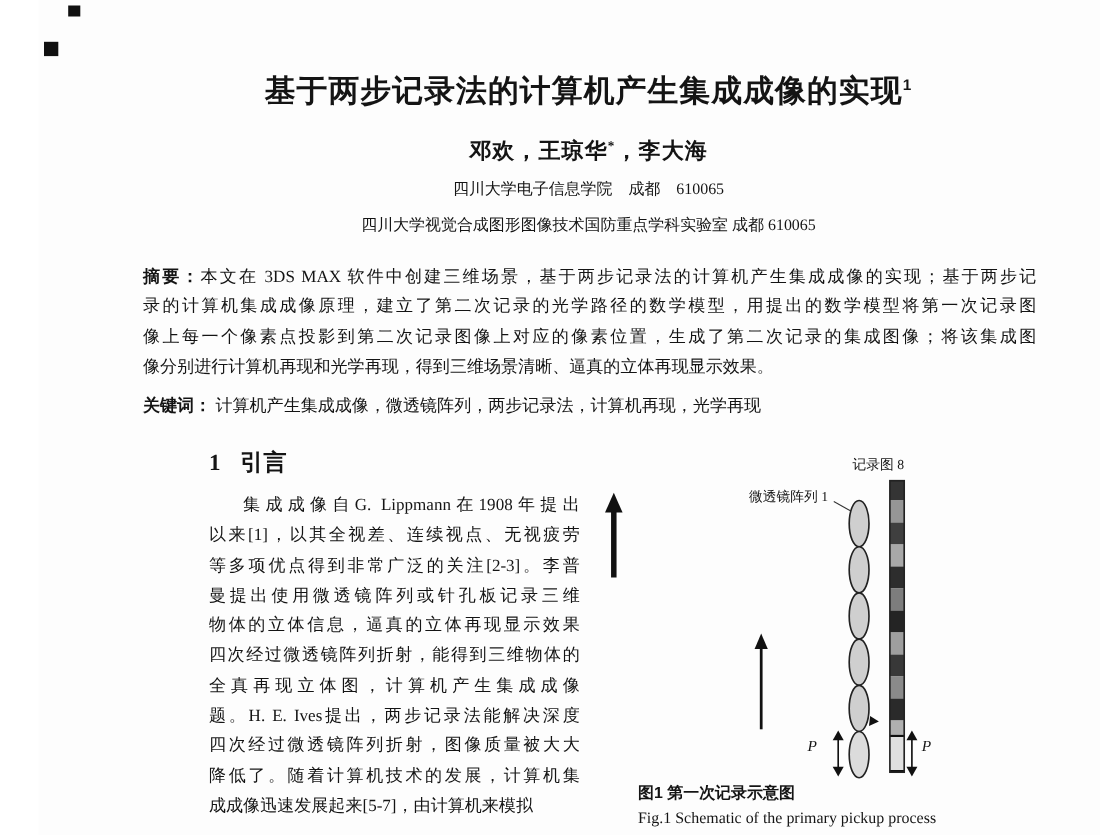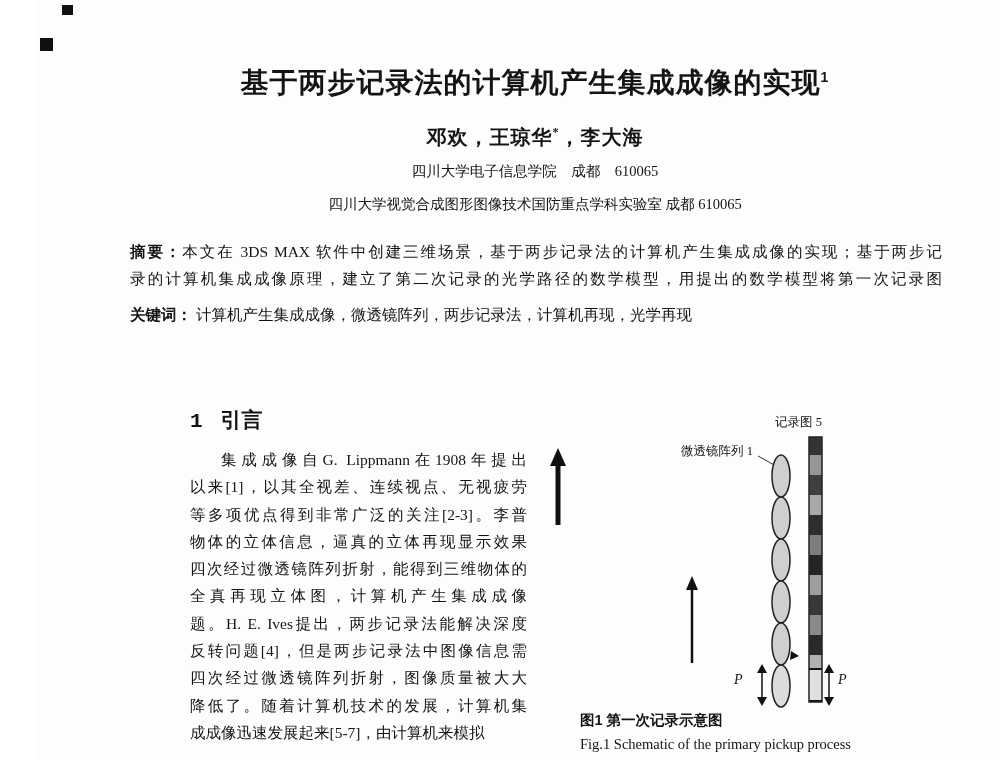--- a/index.html
+++ b/index.html
@@ -37,21 +37,21 @@
     position:absolute; left:95px; top:238px; width:812px;
     font-size:15.5px; line-height:27.4px;
   }
   .jline { text-align:justify; text-align-last:justify; }
   .lline { text-align:left; }
   .kw { margin-top:8px; }
   .blabel { font-weight:bold;text-align:right; }
 
   .sec {
     position:absolute; left:155px; top:406px;
-    font-family:Liberation Mono, monospace; font-weight:bold; font-size:21px;
+    font-family:Liberation Serif, serif; font-weight:bold; font-size:21px;
   }
   .sec .num { margin-right:18px; }
 
   .leftcol {
     position:absolute; left:155px; top:446px; width:337px;
     font-size:15.5px; line-height:27.3px;
   }
   .leftcol .indent { text-indent:31px;font-family:Liberation Serif, serif; }
 
   .figure { position:absolute; left:505px; top:408px; width:430px; height:310px; }
@@ -83,34 +83,36 @@
   <h1 class="title"><span>基于两步记录法的计算机产生集成成像的实现</span><sup>1</sup></h1>
 
   <div class="authors"><span>邓欢，王琼华</span><sup>*</sup><span>，李大海</span></div>
 
   <div class="affil affil1">四川大学电子信息学院　成都　610065</div>
   <div class="affil affil2">四川大学视觉合成图形图像技术国防重点学科实验室 成都 610065</div>
 
   <div class="abstract">
     <div class="jline"><span class="blabel">摘要：</span><span>本文在 3DS MAX 软件中创建三维场景，基于两步记录法的计算机产生集成成像的实现；基于两步记</span></div>
     <div class="jline">录的计算机集成成像原理，建立了第二次记录的光学路径的数学模型，用提出的数学模型将第一次记录图</div>
+    <div class="jline">像上每一个像素点投影到第二次记录图像上对应的像素位置，生成了第二次记录的集成图像；将该集成图</div>
+    <div class="lline">像分别进行计算机再现和光学再现，得到三维场景清晰、逼真的立体再现显示效果。</div>
     <div class="lline kw"><span class="blabel">关键词：</span><span> 计算机产生集成成像，微透镜阵列，两步记录法，计算机再现，光学再现</span></div>
   </div>
 
   <div class="sec"><span class="num">1</span><span>引言</span></div>
 
   <div class="leftcol">
       <div class="jline indent">集成成像自G. Lippmann在1908年提出</div>
       <div class="jline">以来[1]，以其全视差、连续视点、无视疲劳</div>
       <div class="jline">等多项优点得到非常广泛的关注[2-3]。李普</div>
+      <div class="jline">曼提出使用微透镜阵列或针孔板记录三维</div>
       <div class="jline">物体的立体信息，逼真的立体再现显示效果</div>
       <div class="jline">四次经过微透镜阵列折射，能得到三维物体的</div>
       <div class="jline">全真再现立体图，计算机产生集成成像</div>
       <div class="jline">题。H. E. Ives提出，两步记录法能解决深度</div>
-      <div class="jline">反转问题[4]，但是两步记录法中图像信息需</div>
       <div class="jline">四次经过微透镜阵列折射，图像质量被大大</div>
       <div class="jline">降低了。随着计算机技术的发展，计算机集</div>
       <div class="lline">成成像迅速发展起来[5-7]，由计算机来模拟</div>
     </div>
 
   <div class="figure">
     <svg width="430" height="310" viewBox="0 0 430 310">
 
       <g>
         <line x1="18" y1="117" x2="18" y2="56" stroke="#111" stroke-width="5"></line>
@@ -159,21 +161,21 @@
         <polygon points="222,256 217,265 227,265" fill="#111"></polygon>
         <polygon points="222,298 217,289 227,289" fill="#111"></polygon>
       </g>
 
       <g>
         <line x1="289" y1="263" x2="289" y2="291" stroke="#111" stroke-width="1.5"></line>
         <polygon points="289,256 284,265 294,265" fill="#111"></polygon>
         <polygon points="289,298 284,289 294,289" fill="#111"></polygon>
       </g>
     </svg>
-    <div class="figlabel lbl-record">记录图 5</div>
+    <div class="figlabel lbl-record">记录图 8</div>
     <div class="figlabel lbl-lens">微透镜阵列 1</div>
     <div class="lbl-p p-left">P</div>
     <div class="lbl-p p-right">P</div>
   </div>
 
   <div class="caption-cn">图1  第一次记录示意图</div>
   <div class="caption-en">Fig.1 Schematic of the primary pickup process</div>
 
 </div>
 

